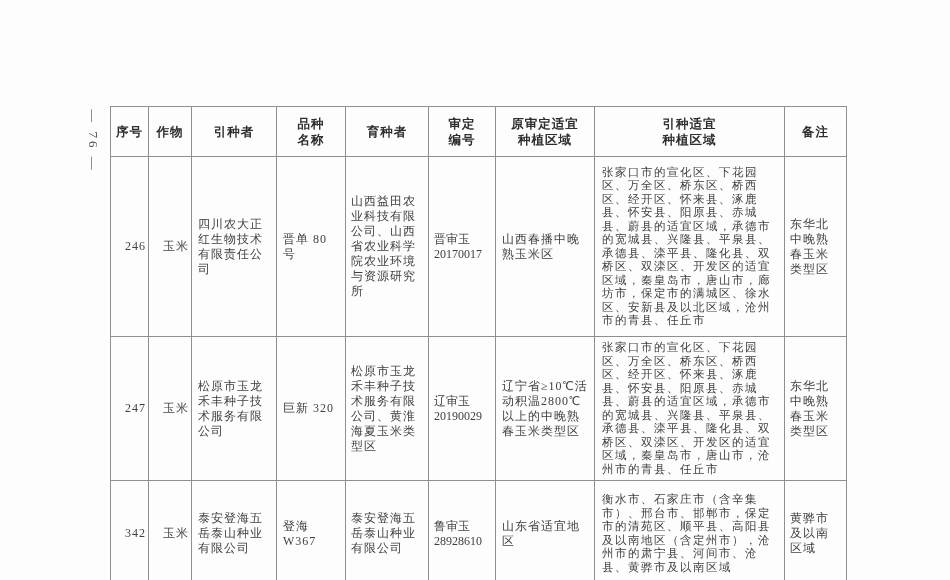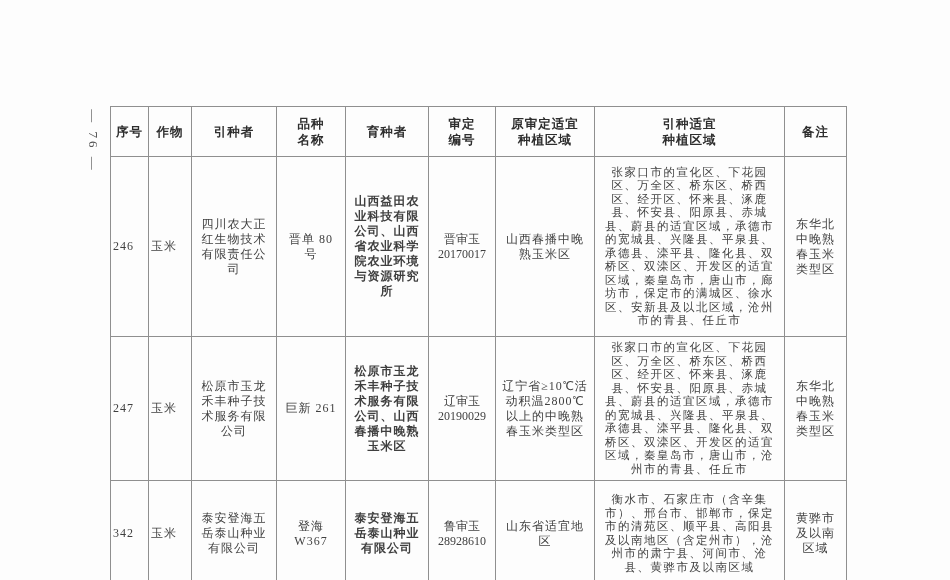--- a/index.html
+++ b/index.html
@@ -47,30 +47,30 @@
     white-space: pre-line;
     letter-spacing: 1px;
     line-height: 16px;
     height: 50px;
   }
   .variety-table td {
     font-size: 12px;
     line-height: 15px;
     letter-spacing: 1px;
     vertical-align: middle;
-    text-align: center;
+    text-align: left;
     padding: 3px 6px;
     color: #3f3f3f;
   }
   tr.r-246 td { height: 180px; }
   tr.r-247 td { height: 142px; }
   tr.r-248 td { height: 106px; }
-  td.c-seq, td.c-crop { text-align: left; padding: 3px 2px; }
+  td.c-seq, td.c-crop { text-align: right; padding: 3px 2px; }
   td.c-introducer { padding: 14px 6px; }
-  td.c-breeder { padding: 3px 5px; font-weight: bold; }
+  td.c-breeder { padding: 3px 5px; }
   td.c-approval { letter-spacing: 0; padding: 3px 5px; margin-top: 32px; }
   td.c-orig-region { padding: 3px 6px; line-height: 15px; font-family: Liberation Serif, serif; }
   td.c-intro-region {
     font-size: 11.5px;
     line-height: 13.5px;
     letter-spacing: 1.5px;
     padding: 4px 7px;
   }
   td.c-remark { padding: 21px 5px; line-height: 15px; }
 </style>
@@ -119,22 +119,22 @@
         <td class="c-breeder">山西益田农业科技有限公司、山西省农业科学院农业环境与资源研究所</td>
         <td class="c-approval">晋审玉 20170017</td>
         <td class="c-orig-region">山西春播中晚熟玉米区</td>
         <td class="c-intro-region">张家口市的宣化区、下花园区、万全区、桥东区、桥西区、经开区、怀来县、涿鹿县、怀安县、阳原县、赤城县、蔚县的适宜区域，承德市的宽城县、兴隆县、平泉县、承德县、滦平县、隆化县、双桥区、双滦区、开发区的适宜区域，秦皇岛市，唐山市，廊坊市，保定市的满城区、徐水区、安新县及以北区域，沧州市的青县、任丘市</td>
         <td class="c-remark">东华北中晚熟春玉米类型区</td>
       </tr>
       <tr class="r-247">
         <td class="c-seq">247</td>
         <td class="c-crop">玉米</td>
         <td class="c-introducer">松原市玉龙禾丰种子技术服务有限公司</td>
-        <td class="c-variety">巨新 261</td>
-        <td class="c-breeder">松原市玉龙禾丰种子技术服务有限公司、山西春播中晚熟玉米区</td>
+        <td class="c-variety">巨新 320</td>
+        <td class="c-breeder">松原市玉龙禾丰种子技术服务有限公司、黄淮海夏玉米类型区</td>
         <td class="c-approval">辽审玉 20190029</td>
         <td class="c-orig-region">辽宁省≥10℃活动积温2800℃以上的中晚熟春玉米类型区</td>
         <td class="c-intro-region">张家口市的宣化区、下花园区、万全区、桥东区、桥西区、经开区、怀来县、涿鹿县、怀安县、阳原县、赤城县、蔚县的适宜区域，承德市的宽城县、兴隆县、平泉县、承德县、滦平县、隆化县、双桥区、双滦区、开发区的适宜区域，秦皇岛市，唐山市，沧州市的青县、任丘市</td>
         <td class="c-remark">东华北中晚熟春玉米类型区</td>
       </tr>
       <tr class="r-248">
         <td class="c-seq">342</td>
         <td class="c-crop">玉米</td>
         <td class="c-introducer">泰安登海五岳泰山种业有限公司</td>
         <td class="c-variety">登海 W367</td>

